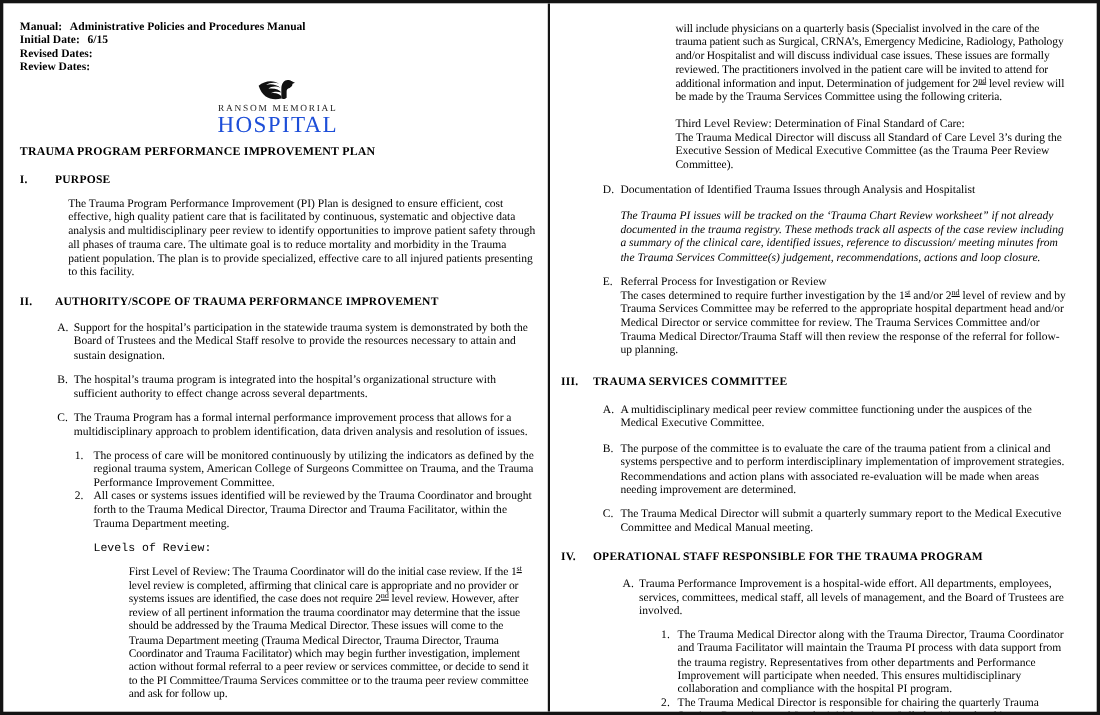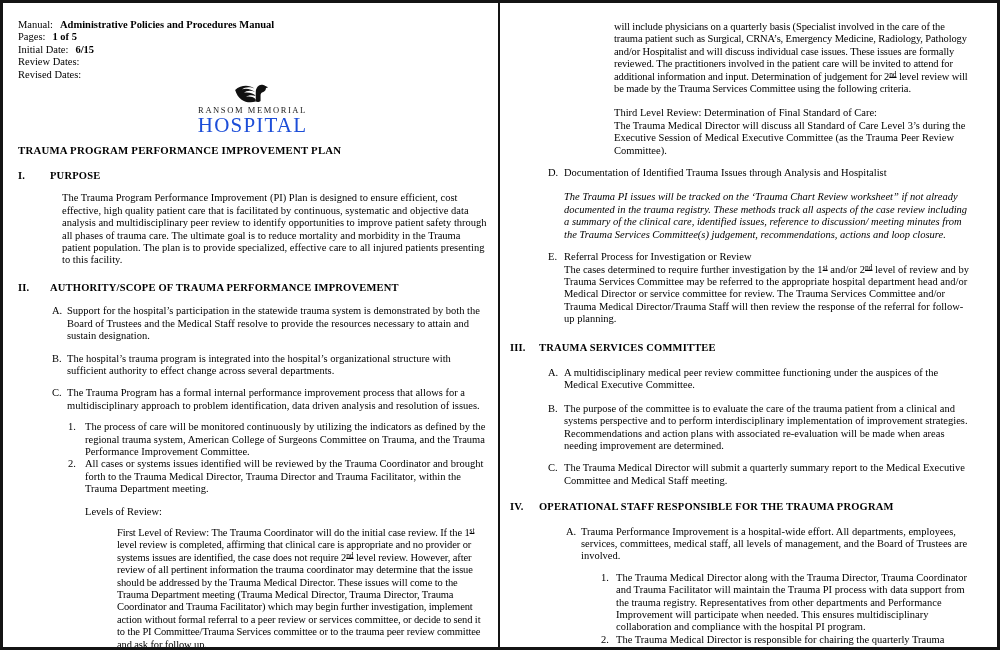--- a/index.html
+++ b/index.html
@@ -15,21 +15,21 @@
     font-size:10.5px;
     line-height:12.4px;
     color:#000;
   }
   .col { box-sizing:border-box; height:100%; overflow:hidden; }
   .col-left  { width:497px; border-right:2px solid #141414; padding:16px 11px 0 15px; }
   .col-right { width:497px; padding:14px 26px 0 10px; }
 
   .doc-header { font-weight:bold; }
   .hline { white-space:nowrap; }
-  .hlabel { font-weight:normal; }
+  .hlabel { font-weight:bold; }
   .hval { margin-left:7px; }
 
   .logo { text-align:center; margin-top:2px; }
   .swan { display:block; margin:0 auto; height:22px; width:46px; }
   .logo-top { font-size:8.5px; line-height:10px; letter-spacing:1.6px; color:#222; }
   .logo-bottom { font-size:21px; line-height:20px; letter-spacing:1.2px; color:#1d4ed8; }
 
   .doc-title { margin-top:9px; text-align:left; font-weight:bold; font-size:10.8px; line-height:13px; letter-spacing:0.2px; }
 
   .sec-head { display:flex; font-weight:bold; letter-spacing:0.2px; }
@@ -39,21 +39,21 @@
   .p { margin:0; }
   .li { display:flex; }
   .mark { flex:0 0 15px; }
 
   
   .ind-body { margin-left:44px; }
   .li-alpha { margin-left:34px; }
   .li-alpha .mark { flex:0 0 15px; }
   .li-num { margin-left:50px; }
   .li-num .mark { flex:0 0 17px; }
-  .levels { margin-left:67px; }
+  .levels { margin-left:67px;font-family:Liberation Mono, monospace; }
   .ind-deep { margin-left:99px; }
 
   
   .r-deep { margin-left:104px; }
   .r-li { margin-left:38px; }
   .r-li .mark { flex:0 0 16px; }
   .r-li-body { margin-left:54px;font-style:italic; }
   .r-liA { margin-left:56px; }
   .r-liA .mark { flex:0 0 15px; }
   .r-liN { margin-left:91px; }
@@ -69,24 +69,23 @@
 </style>
 </head>
 <body>
 
 <div class="page">
 
   <div class="col col-left">
 
     <div class="doc-header">
       <div class="hline"><span class="hlabel">Manual:</span><span class="hval">Administrative Policies and Procedures Manual</span></div>
-      <div class="hline"><span class="hlabel">Pages:</span><span class="hval">1 of 5</span></div>
       <div class="hline"><span class="hlabel">Initial Date:</span><span class="hval">6/15</span></div>
+      <div class="hline"><span class="hlabel">Revised Dates:</span><span class="hval"></span></div>
       <div class="hline"><span class="hlabel">Review Dates:</span><span class="hval"></span></div>
-      <div class="hline"><span class="hlabel">Revised Dates:</span><span class="hval"></span></div>
     </div>
 
     <div class="logo">
       <svg class="swan" viewBox="0 0 60 32" xmlns="http://www.w3.org/2000/svg" aria-hidden="true">
         <path fill="#111" d="M4 10 C12 3 24 2 32 8 C26 5 18 6 14 9 C21 7 28 9 33 13 C27 10 20 11 17 14 C25 13 31 15 34 19 C28 17 23 18 20 20 C27 19 32 21 34 24 L34 27 C21 30 9 26 4 10 Z"></path>
         <path fill="#111" d="M34 27 L34 14 C34 5 40 1 45 3 C50 5 50 11 45 13 C42 14 41 15 41 18 L41 26 C39 28 36 28 34 27 Z"></path>
         <path fill="#111" d="M45 3 L52 6 L45 9 Z"></path>
       </svg>
       <div class="logo-top">RANSOM MEMORIAL</div>
       <div class="logo-bottom">HOSPITAL</div>
@@ -161,21 +160,21 @@
     <div class="li r-li mt13">
         <span class="mark">A.</span>
         <span class="t">A multidisciplinary medical peer review committee functioning under the auspices of the Medical Executive Committee.</span>
       </div>
     <div class="li r-li mt11">
         <span class="mark">B.</span>
         <span class="t">The purpose of the committee is to evaluate the care of the trauma patient from a clinical and systems perspective and to perform interdisciplinary implementation of improvement strategies. Recommendations and action plans with associated re-evaluation will be made when areas needing improvement are determined.</span>
       </div>
     <div class="li r-li mt10">
         <span class="mark">C.</span>
-        <span class="t">The Trauma Medical Director will submit a quarterly summary report to the Medical Executive Committee and Medical Staff meeting.</span>
+        <span class="t">The Trauma Medical Director will submit a quarterly summary report to the Medical Executive Committee and Medical Manual meeting.</span>
       </div>
 
     <div class="sec-head mt14">
         <span class="rn">IV.</span>
         <span>OPERATIONAL STAFF RESPONSIBLE FOR THE TRAUMA PROGRAM</span>
       </div>
 
     <div class="li r-liA mt12">
         <span class="mark">A.</span>
         <span class="t">Trauma Performance Improvement is a hospital-wide effort.  All departments, employees, services, committees, medical staff, all levels of management, and the Board of Trustees are involved.</span>

